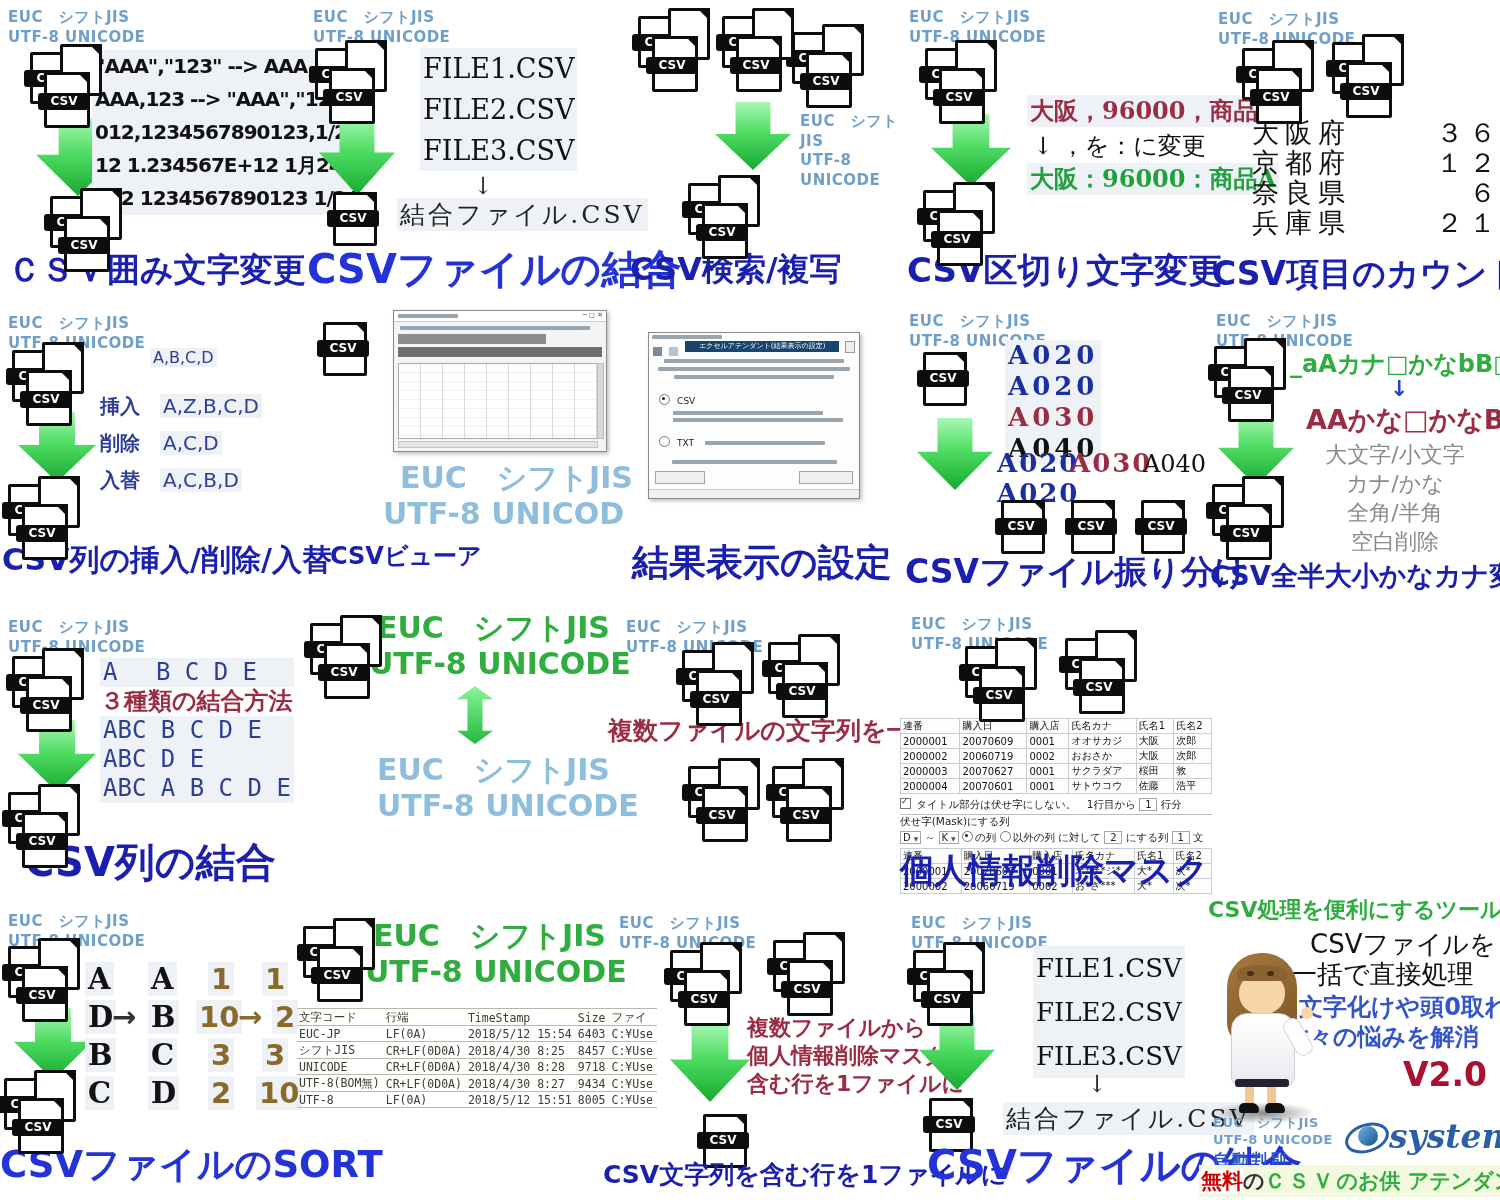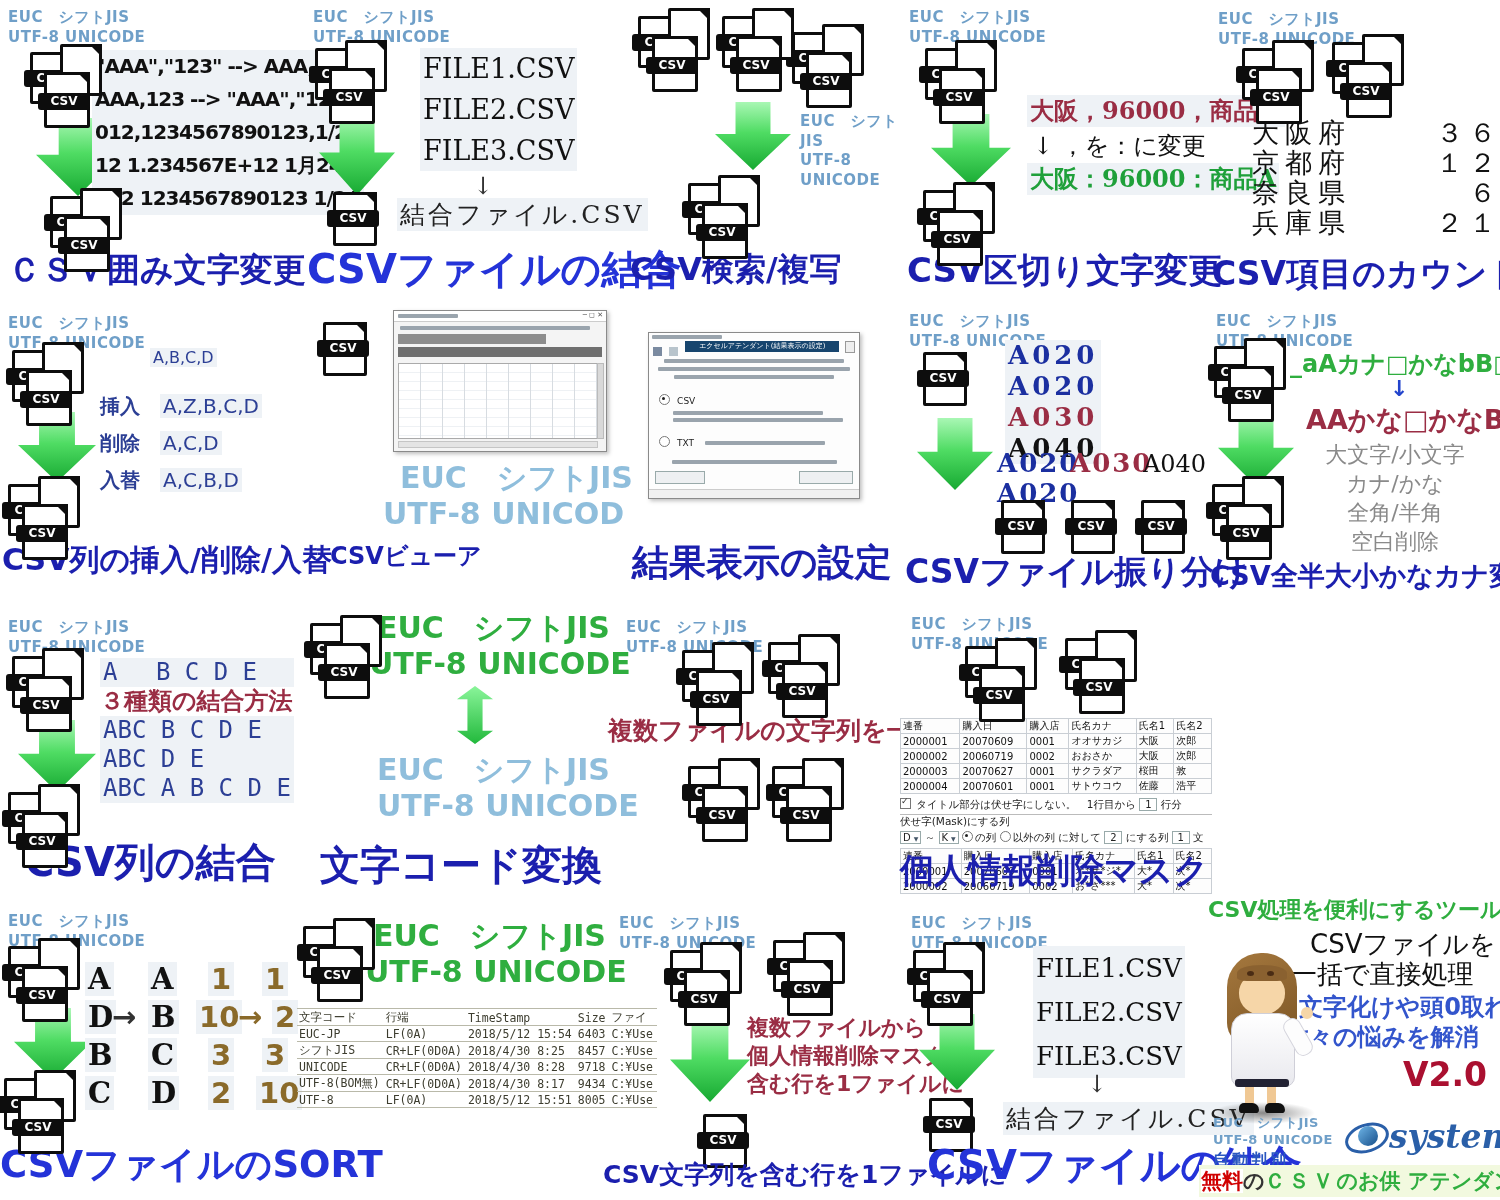--- a/index.html
+++ b/index.html
@@ -459,21 +459,20 @@
       <div class="doc i2"></div>
       <div class="doc i3 big">
           <span class="band">CSV</span>
         </div>
     </div>
     <div class="abs grn2 nw" style="left:72px;top:18px;font-size:30px;font-weight:bold">EUC　シフトJIS</div>
     <div class="abs grn2 nw" style="left:64px;top:56px;font-size:30px;font-weight:bold">UTF-8  UNICODE</div>
     <div class="arrow-ud" style="left:152px;top:96px;width:36px;height:58px"></div>
     <div class="abs lblue nw" style="left:72px;top:160px;font-size:30px;font-weight:bold">EUC　シフトJIS</div>
     <div class="abs lblue nw" style="left:72px;top:198px;font-size:30px;font-weight:bold">UTF-8  UNICODE</div>
-    <div class="abs ptitle" style="left:15px;top:248px;font-size:40px">文字コード変換</div>
   </div>
 
   <div class="abs" style="left:620px;top:590px;width:285px;height:310px">
     <div class="abs codes" style="left:6px;top:28px">
       <div>EUC　シフトJIS</div>
         <div>UTF-8 UNICODE</div>
     </div>
     <div class="stack" style="left:62px;top:52px">
       <div class="doc i1">
           <span class="band">CSV</span>
@@ -718,21 +717,21 @@
         <tr>
               <td>UNICODE</td>
               <td>CR+LF(0D0A)</td>
               <td>2018/4/30 8:28</td>
               <td>9718</td>
               <td>C:¥Use</td>
             </tr>
         <tr>
               <td>UTF-8(BOM無)</td>
               <td>CR+LF(0D0A)</td>
-              <td>2018/4/30 8:17</td>
+              <td>2018/4/30 8:27</td>
               <td>9434</td>
               <td>C:¥Use</td>
             </tr>
         <tr>
               <td>UTF-8</td>
               <td>LF(0A)</td>
               <td>2018/5/12 15:51</td>
               <td>8005</td>
               <td>C:¥Use</td>
             </tr>

